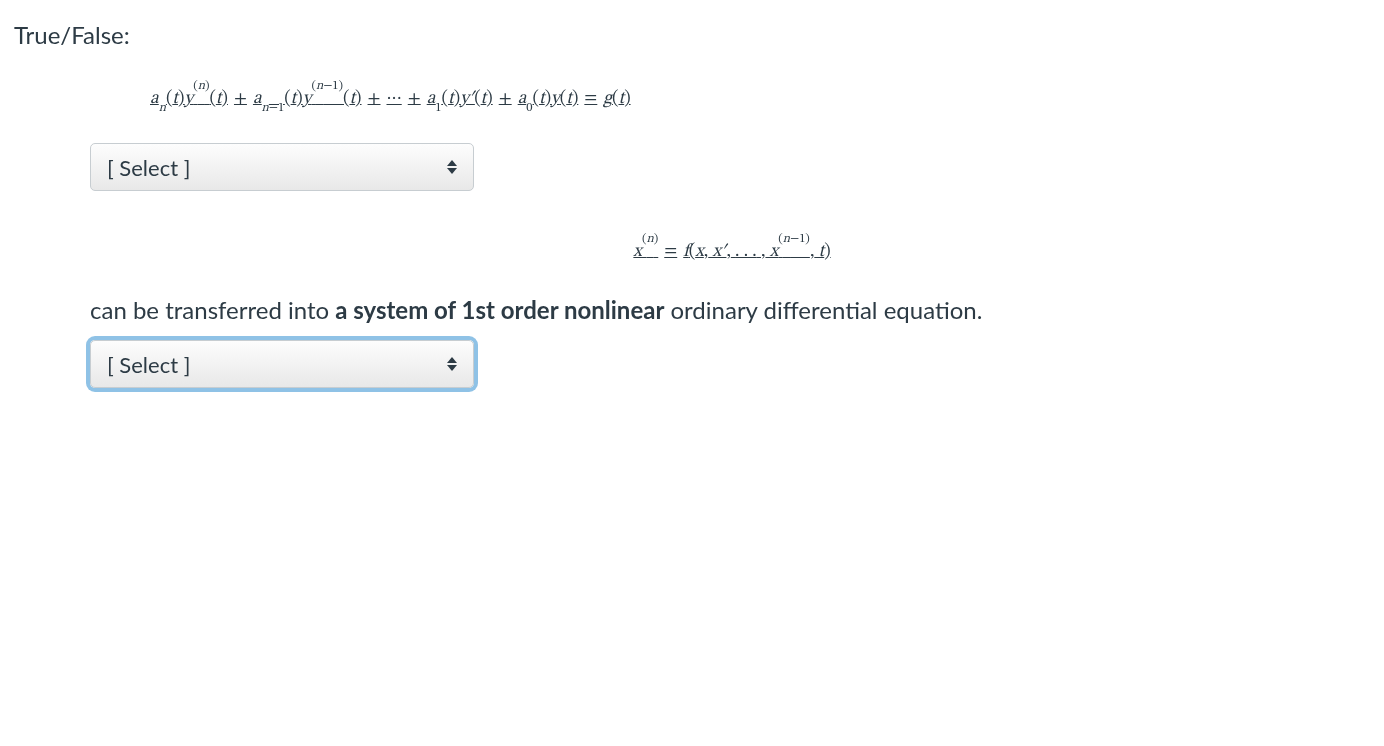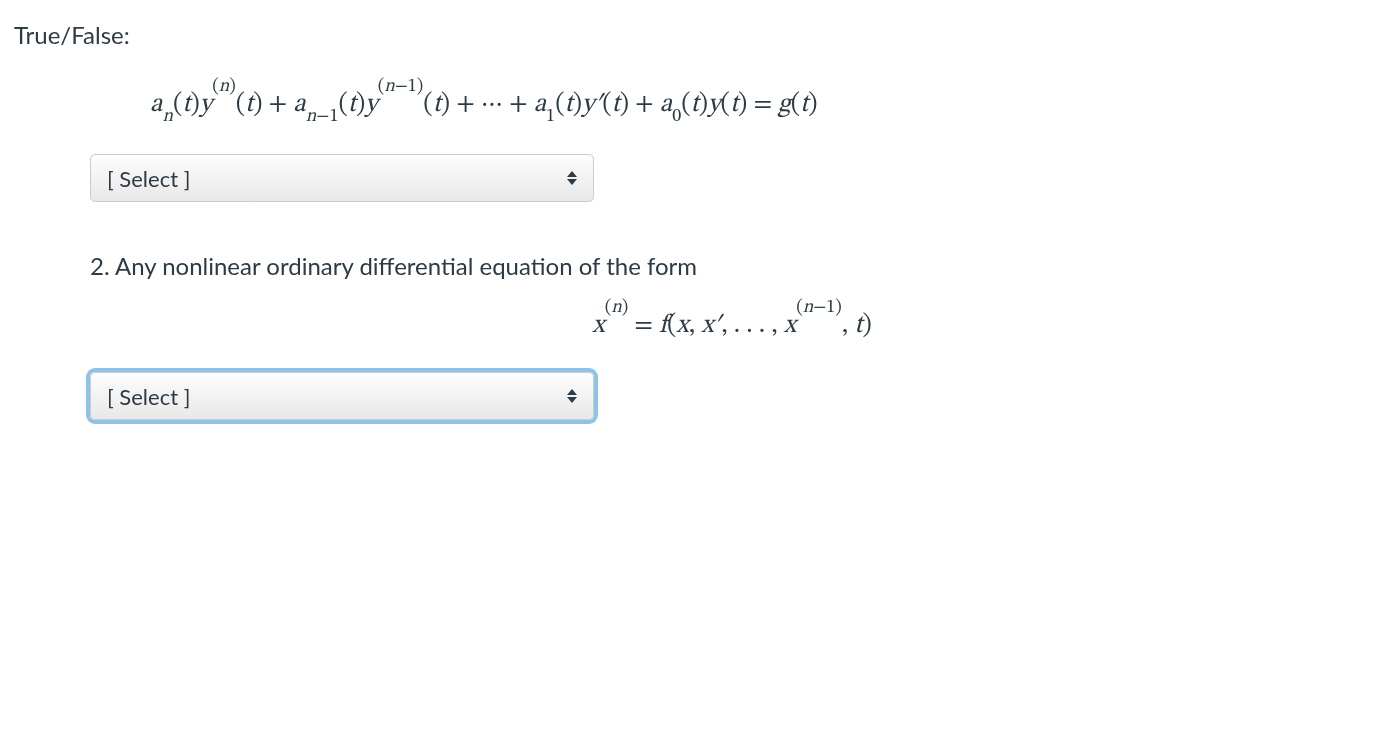--- a/index.html
+++ b/index.html
@@ -25,23 +25,24 @@
     .question-block {
       margin-bottom: 42px;
     }
     .question-text {
       line-height: 1.4;
       margin-bottom: 24px;
     }
     .equation {
       text-align: center;
       font-family: "Cambria Math", "STIX Two Math", "Times New Roman", serif;
-      font-size: 26px;
+      font-size: 18px;
       margin: 18px 0 30px 0;
       white-space: nowrap;
+      text-decoration: underline;
     }
     .eq1 {
       padding-left: 60px;
       text-align: left;
     }
     .math {
       font-style: italic;
       font-family: "Cambria Math", "STIX Two Math", "Times New Roman", serif;
     }
     .rm {
@@ -64,21 +65,21 @@
     .statement {
       margin-bottom: 14px;
       line-height: 1.4;
     }
     .bold {
       font-weight: 700;
     }
     .select-wrap {
       display: inline-block;
       position: relative;
-      width: 504px;
+      width: 384px;
       height: 48px;
       border: 1px solid #c7cdd1;
       border-radius: 5px;
       background: linear-gradient(to bottom, #fdfdfd 0%, #e8e8e8 100%);
       cursor: pointer;
     }
     .select-wrap.focused {
       border: 1px solid #c7cdd1;
       box-shadow: 0 0 0 4px rgba(123, 183, 226, 0.85);
     }
@@ -136,29 +137,28 @@
     <div class="select-wrap" role="button" tabindex="0">
       <span class="select-text">[ Select ]</span>
       <span class="select-arrows">
         <span class="arrow-up"></span>
         <span class="arrow-down"></span>
       </span>
     </div>
   </div>
 
   <div class="question-block">
-    <div class="question-text">
-      <span>2.</span>
-      <span>Any nonlinear ordinary differential equation of the form</span>
-    </div>
 
     <div class="equation">
       <span class="math">x</span><sup class="paren-sup">(<span class="math">n</span>)</sup><span class="op">=</span><span class="math">f<span class="rm">(</span>x<span class="rm">,</span> x′<span class="rm">,</span> <span class="rm">. . .</span> <span class="rm">,</span> x</span><sup class="paren-sup">(<span class="math">n</span>−1)</sup><span class="math"><span class="rm">,</span> t<span class="rm">)</span></span>
     </div>
 
+    <div class="statement">
+      <span>can be transferred into </span><span class="bold">a system of 1st order nonlinear</span><span> ordinary differential equation.</span>
+    </div>
 
     <div class="select-wrap focused" role="button" tabindex="0">
       <span class="select-text">[ Select ]</span>
       <span class="select-arrows">
         <span class="arrow-up"></span>
         <span class="arrow-down"></span>
       </span>
     </div>
   </div>
 

